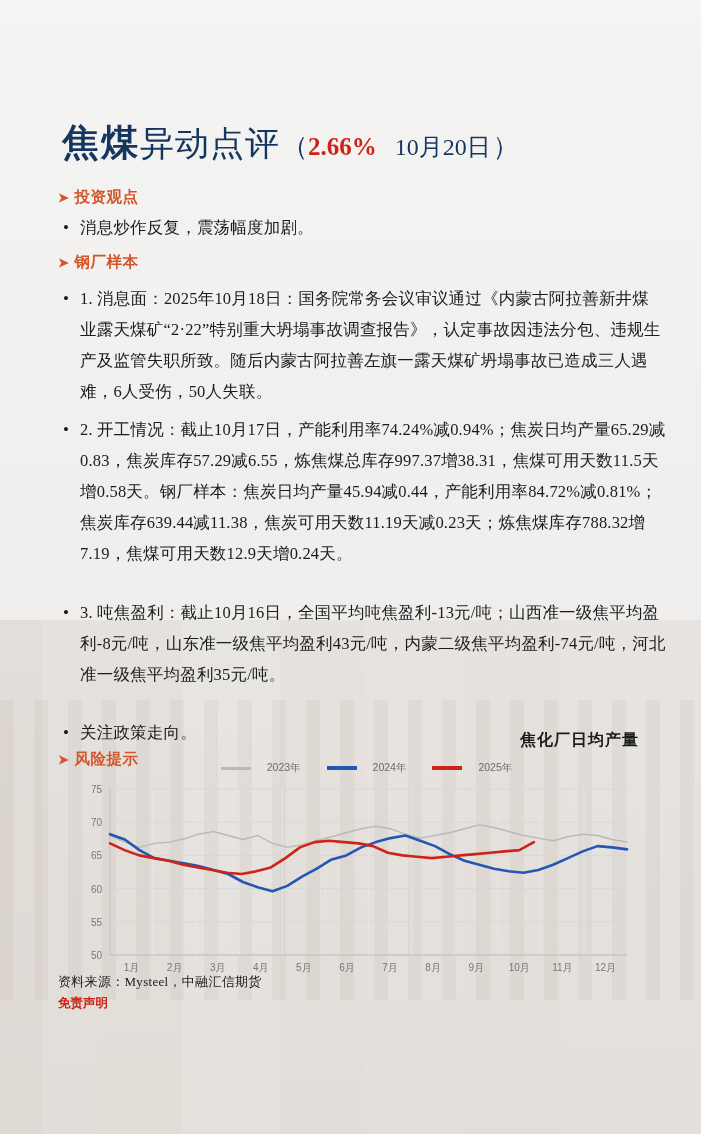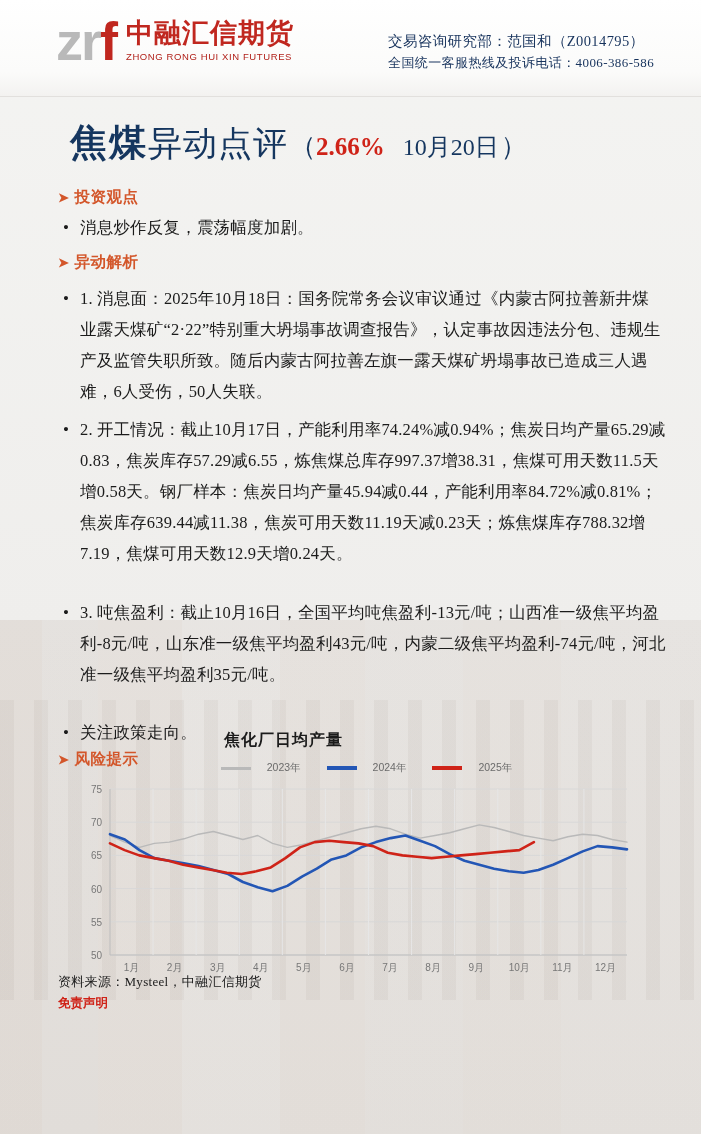--- a/index.html
+++ b/index.html
@@ -89,21 +89,21 @@
     letter-spacing: .4px;
   }
   .header-right div:nth-child(2){
     font-size: 13px;
   }
 
   
   .title-row {
     position: absolute;
     top: 118px;
-    left: 70px;
+    left: 62px;
     display: flex;
     align-items: baseline;
   }
   .title-a {
     font-size: 37px;
     color: #15365f;
     font-weight: bold;
     letter-spacing: 2px;
   }
   .title-b {
@@ -167,21 +167,21 @@
 
   
   .chart-box {
     position: absolute;
     left: 64px;
     top: 730px;
     width: 575px;
     height: 262px;
   }
   .chart-title {
-    text-align: left;
+    text-align: right;
     font-size: 16px;
     color: #1b1b1b;
     font-weight: bold;
     letter-spacing: 1px;
     margin-left: 160px;
   }
   .legend {
     display: flex;
     justify-content: center;
     gap: 26px;
@@ -229,53 +229,40 @@
     letter-spacing: .2px;
   }
 </style>
 </head>
 <body>
 
 <div class="page">
   <div class="bg-art"></div>
   <div class="bg-art2"></div>
 
-  <div class="header">
-    <div class="logo-wrap">
-      <div class="zrh">zr<span class="f-red">f</span></div>
-      <div class="logo-text">
-        <div class="logo-cn">中融汇信期货</div>
-        <div class="logo-en">ZHONG RONG HUI XIN FUTURES</div>
-      </div>
-    </div>
-    <div class="header-right">
-      <div>交易咨询研究部：范国和（Z0014795）</div>
-      <div>全国统一客服热线及投诉电话：4006-386-586</div>
-    </div>
-  </div>
 
   <div class="title-row">
     <span class="title-a">焦煤</span>
     <span class="title-b">异动点评</span>
     <span class="title-paren">（</span>
     <span class="title-pct">2.66%</span>
     <span class="title-date">10月20日</span>
     <span class="title-paren">）</span>
   </div>
 
   <div class="section-head" id="sec-view">
     <span class="arrow">➤</span><span>投资观点</span>
   </div>
   <div class="para" id="p-view">
     <span class="dot">•</span>
     <span class="para-body">消息炒作反复，震荡幅度加剧。</span>
   </div>
 
   <div class="section-head" id="sec-analysis">
-    <span class="arrow">➤</span><span>异动解析</span>
+    <span class="arrow">➤</span><span>钢厂样本</span>
   </div>
 
   <div class="para" id="p1">
     <span class="dot">•</span>
     <span class="para-body">1. 消息面：2025年10月18日：国务院常务会议审议通过《内蒙古阿拉善新井煤业露天煤矿“2·22”特别重大坍塌事故调查报告》，认定事故因违法分包、违规生产及监管失职所致。随后内蒙古阿拉善左旗一露天煤矿坍塌事故已造成三人遇难，6人受伤，50人失联。</span>
   </div>
 
   <div class="para" id="p2">
     <span class="dot">•</span>
     <span class="para-body">2. 开工情况：截止10月17日，产能利用率74.24%减0.94%；焦炭日均产量65.29减0.83，焦炭库存57.29减6.55，炼焦煤总库存997.37增38.31，焦煤可用天数11.5天增0.58天。钢厂样本：焦炭日均产量45.94减0.44，产能利用率84.72%减0.81%；焦炭库存639.44减11.38，焦炭可用天数11.19天减0.23天；炼焦煤库存788.32增7.19，焦煤可用天数12.9天增0.24天。</span>

